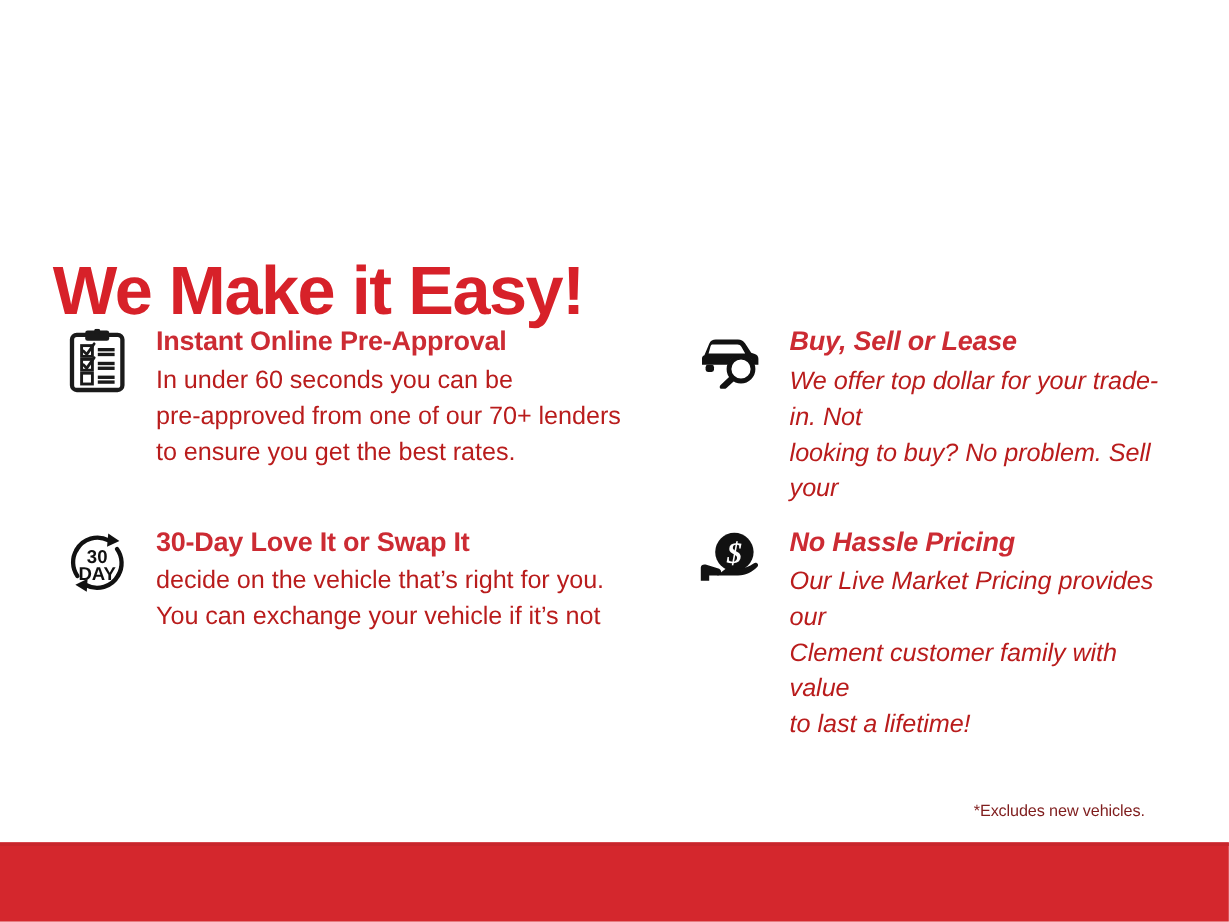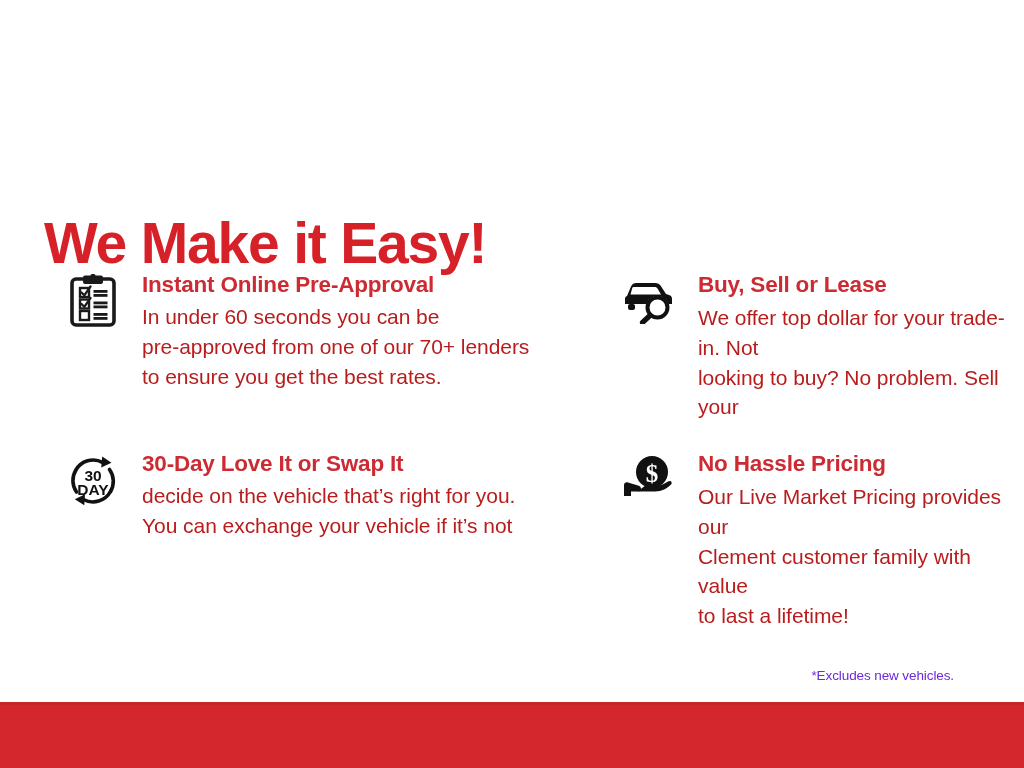--- a/index.html
+++ b/index.html
@@ -32,29 +32,28 @@
     line-height: 1.05;
     font-weight: 700;
     letter-spacing: -1.2px;
     color: #d72129;
     white-space: nowrap;
   }
 
   
   .features {
     position: absolute;
-    left: 64px;
+    left: 52px;
     top: 272px;
     width: 930px;
     display: grid;
     grid-template-columns: 510px 420px;
     grid-template-rows: 145px auto;
     column-gap: 0px;
     row-gap: 0px;
-    gap: 28px;
   }
 
   .feature {
     display: flex;
     align-items: flex-start;
   }
 
   .feature-icon {
     width: 58px;
     min-width: 58px;
@@ -84,33 +83,33 @@
   .feature-text {
     font-size: 21px;
     line-height: 1.42;
     color: #b91c1c;
     margin: 0;
     letter-spacing: -0.05px;
   }
   .feature-text span { display: block; }
 
   
-  .col2 { padding-left: 18px; }
+  .col2 { padding-left: 18px; font-style: italic; }
   .col2 .feature-title { margin-bottom: 5px; }
 
   
-  .row2 { margin-top: 6px; }
+  .row2 { margin-top: 22px; }
 
   
   .footnote {
     position: absolute;
     right: 70px;
     top: 668px;
     font-size: 13.5px;
-    color: #6d28d9;
+    color: #7f1d1d;
     letter-spacing: -0.1px;
   }
 
   
   .bottom-bar {
     position: absolute;
     left: 0;
     right: 0;
     top: 702px;
     height: 66px;

